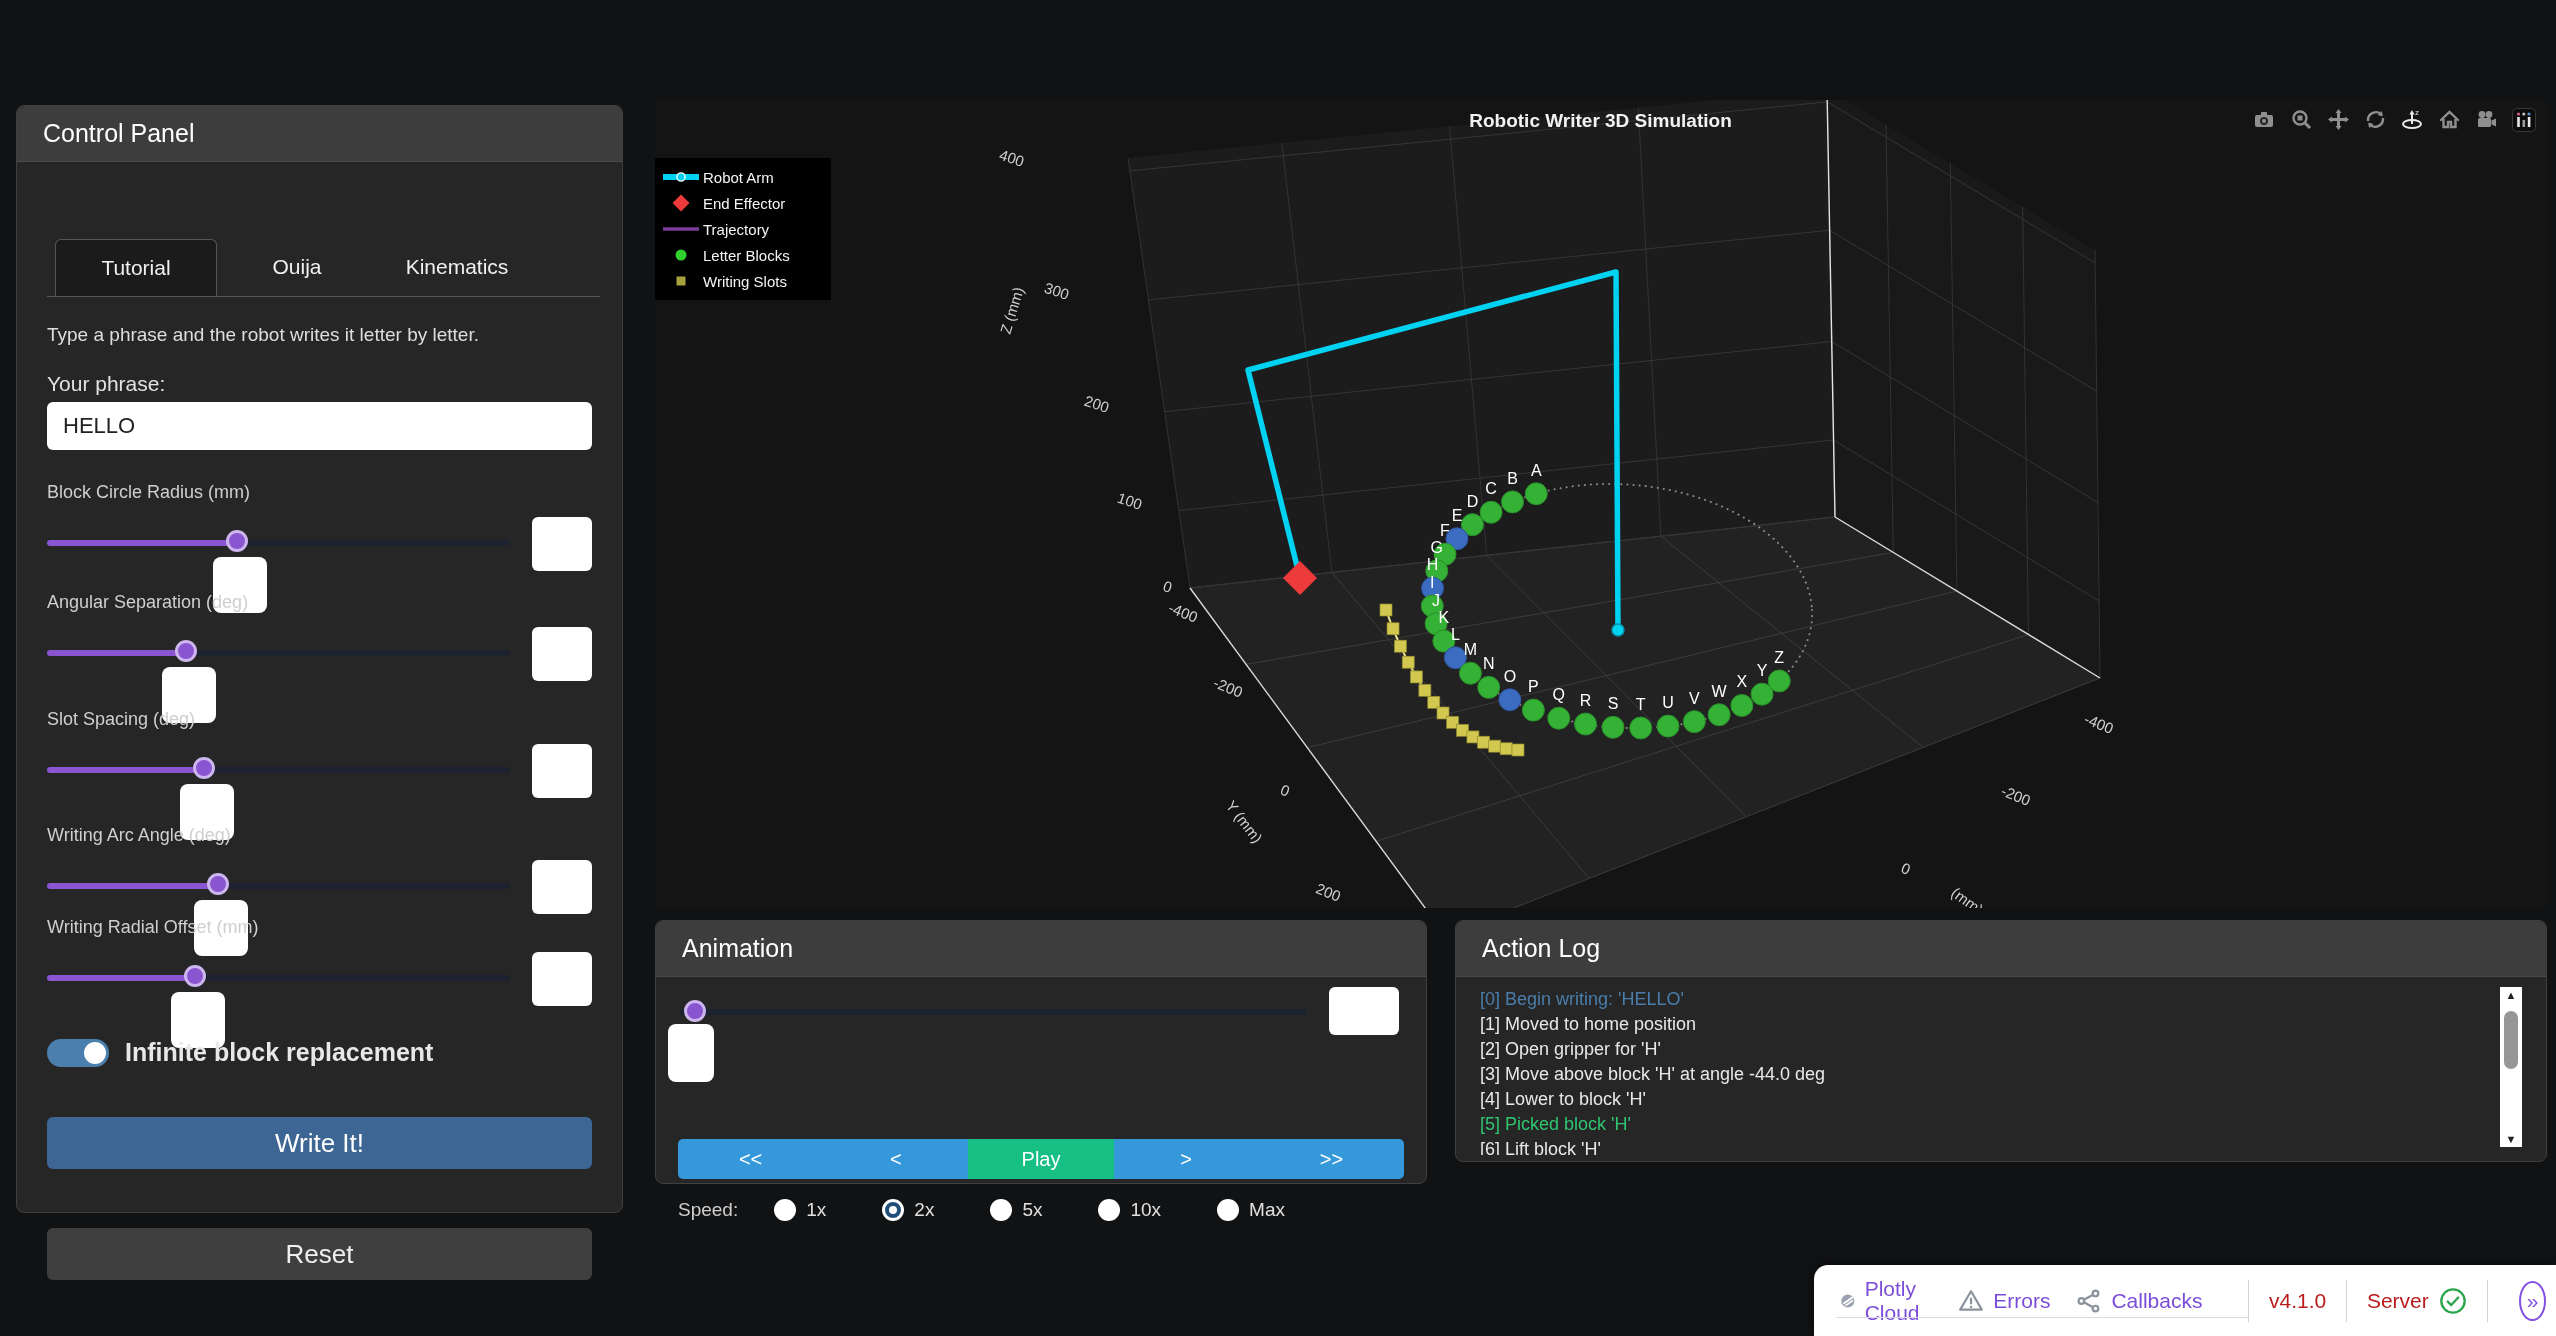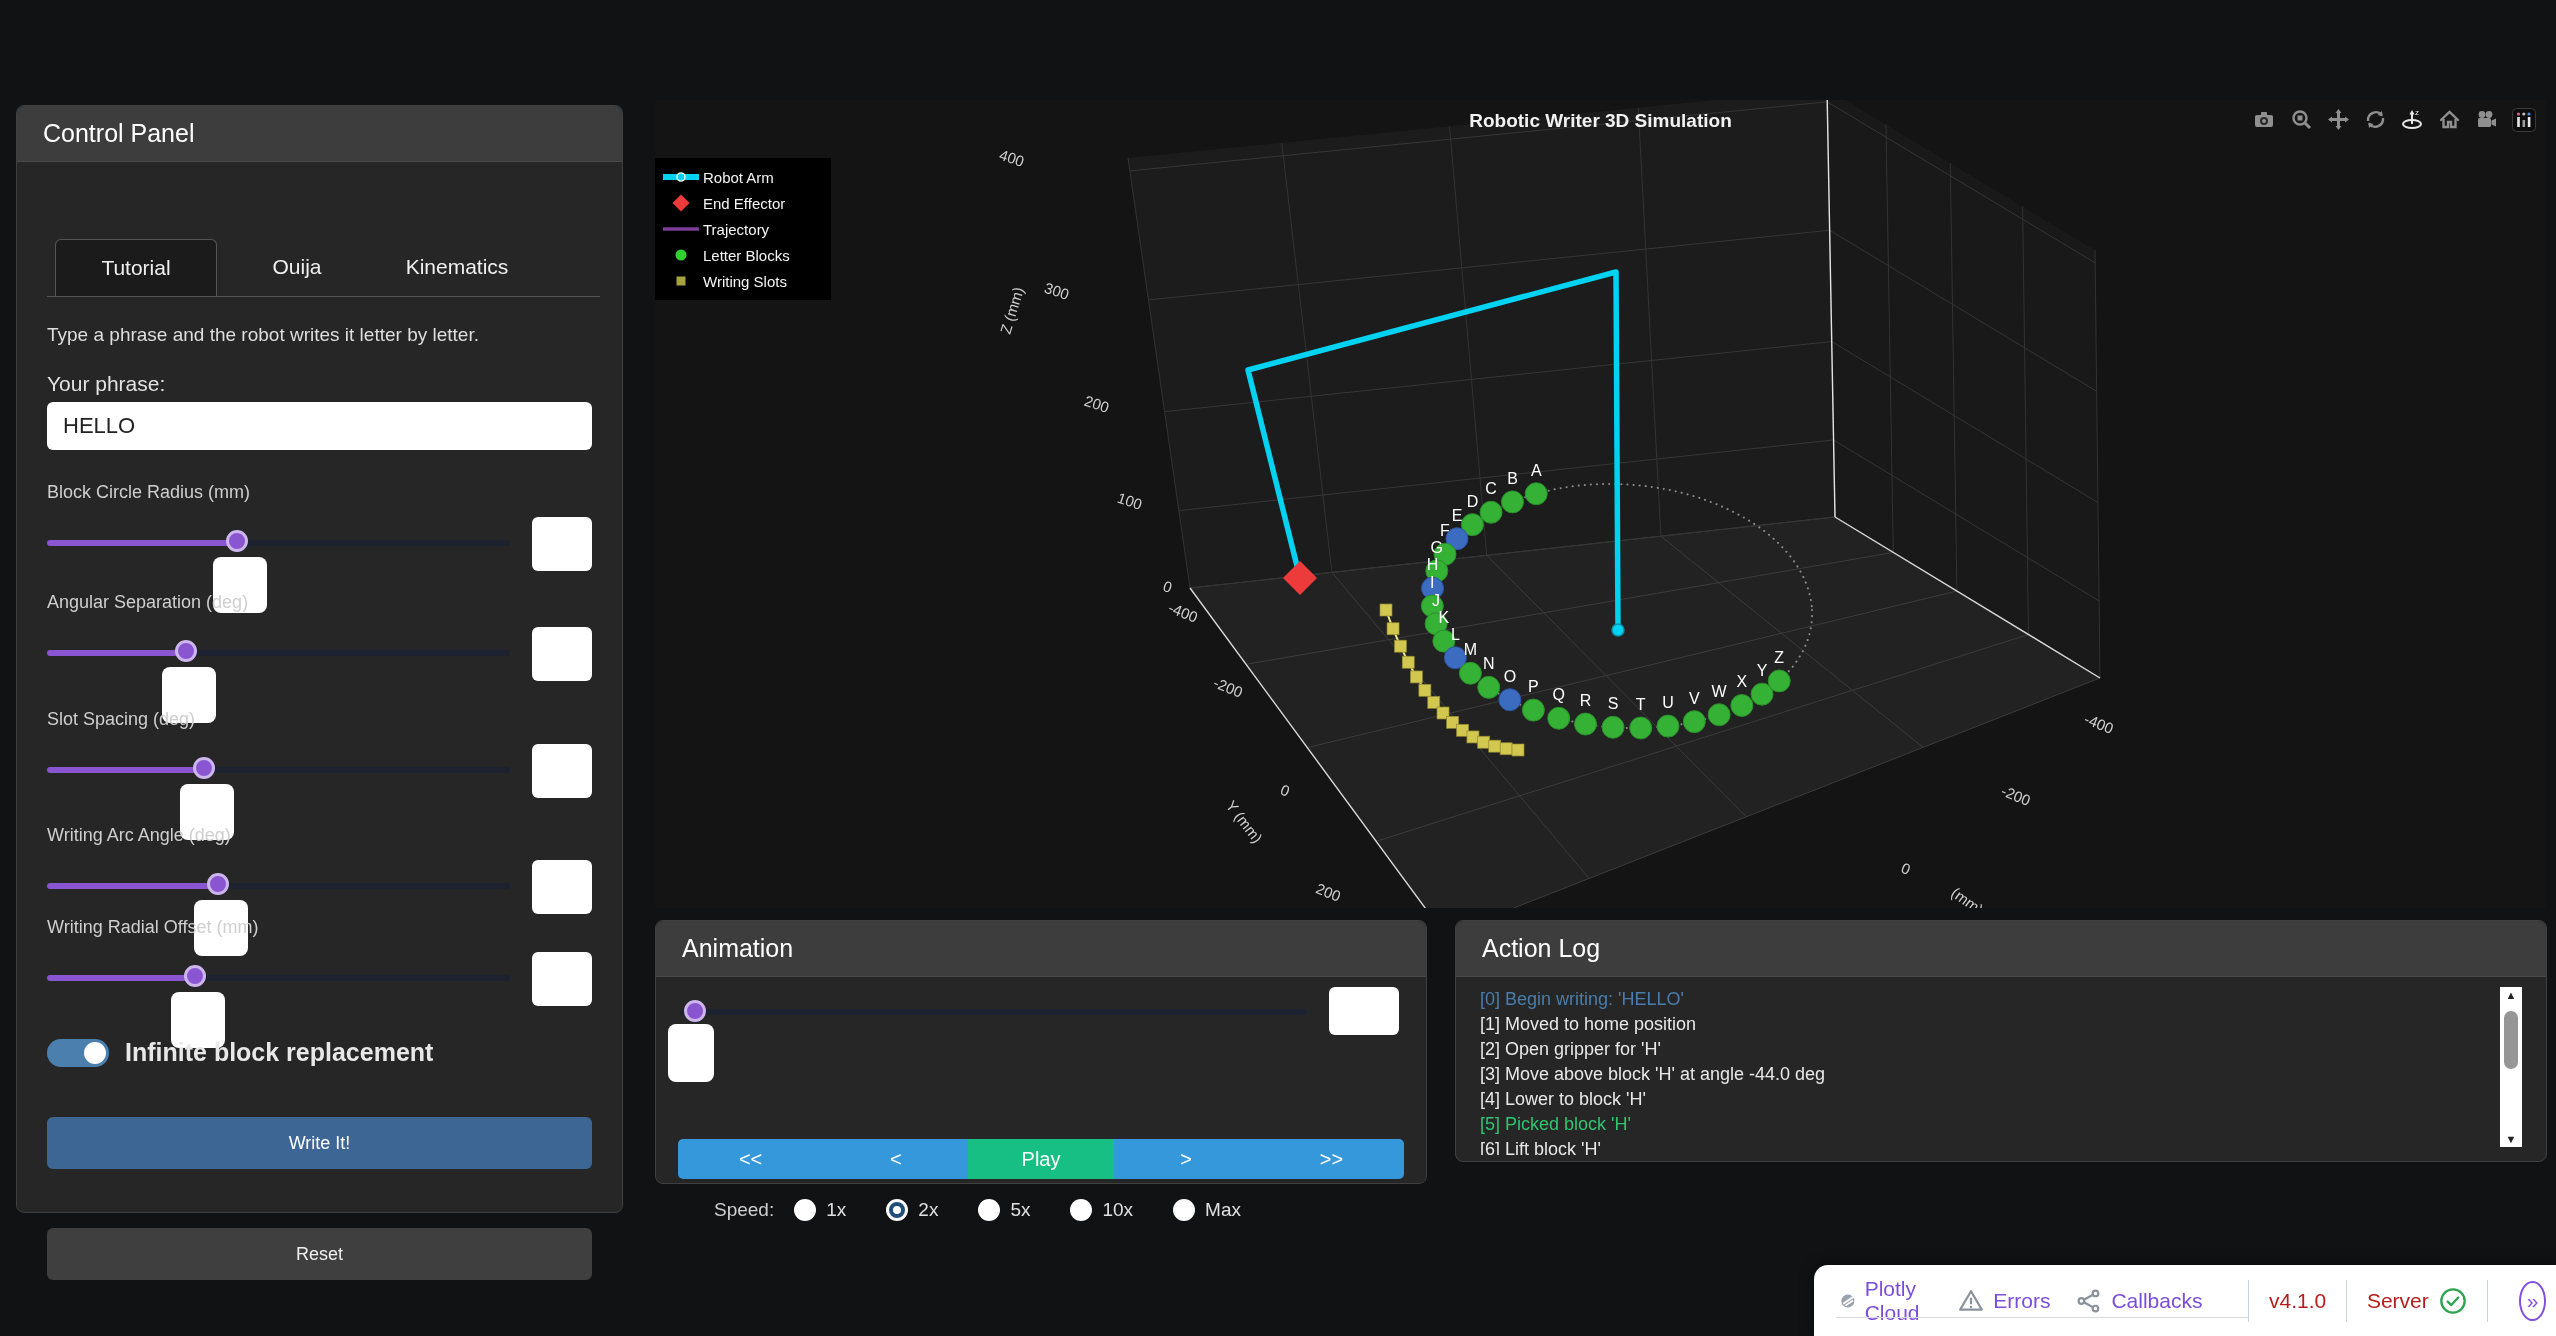--- a/index.html
+++ b/index.html
@@ -31,21 +31,21 @@
   .slider-fill{position:absolute;left:0;top:0;height:6px;background:#8a55d0;border-radius:3px;}
   .slider-thumb{position:absolute;top:-10px;width:22px;height:22px;border-radius:50%;
         background:#8a55d0;border:3px solid #cdb6ee;box-sizing:border-box;}
   .slider-tooltip{position:absolute;top:40px;width:54px;height:56px;background:#fff;border-radius:8px;}
   .num-box{position:absolute;right:0;top:0;width:56px;height:52px;background:#fff;border-radius:6px;border:none;}
   #toggle-row{position:absolute;top:876px;display:flex;align-items:center;gap:16px;}
   #toggle{width:62px;height:28px;border-radius:15px;background:#4b7fae;position:relative;cursor:pointer;}
   #toggle .knob{position:absolute;right:3px;top:3px;width:22px;height:22px;border-radius:50%;background:#fff;}
   #toggle-label{font-size:25px;color:#e8e8e8;font-weight:bold;}
   .big-btn{position:absolute;left:0;width:100%;height:52px;border:none;border-radius:6px;
-        font-size:18px;color:#fff;font-family:"Liberation Sans",sans-serif;cursor:pointer;}
+        font-size:26px;color:#fff;font-family:"Liberation Sans",sans-serif;cursor:pointer;}
   #write-btn{top:955px;background:#3d6694;}
   #reset-btn{top:1018px;background:#3f3f3f;color:#efefef;margin-top:48px;}
   
   #plot-panel{position:absolute;left:655px;top:100px;width:1891px;height:808px;background:#141414;}
   #plot-title{position:absolute;left:0;top:10px;width:1891px;text-align:center;
         font-size:19px;font-weight:bold;color:#f2f2f2;}
   #legend{position:absolute;left:0px;top:58px;width:168px;background:#000;padding:6px 4px;}
   .legend-row{display:flex;align-items:center;height:26px;cursor:pointer;}
   .legend-sym{width:44px;height:18px;flex:none;}
   .legend-txt{font-size:15px;color:#f5f5f5;white-space:nowrap;}
@@ -57,21 +57,21 @@
   #anim-track{position:absolute;left:2px;top:32px;width:627px;height:6px;background:#1c2230;border-radius:3px;}
   #anim-thumb{position:absolute;left:4px;top:-9px;width:22px;height:22px;border-radius:50%;
         background:#8a55d0;border:3px solid #cdb6ee;box-sizing:border-box;}
   #anim-tooltip{position:absolute;left:-10px;top:47px;width:46px;height:58px;background:#fff;border-radius:8px;}
   #anim-box{position:absolute;right:5px;top:10px;width:66px;height:46px;background:#fff;border-radius:6px;border:none;}
   #anim-buttons{position:absolute;left:0px;top:162px;width:100%;height:40px;display:flex;
         border-radius:5px;overflow:hidden;}
   .anim-btn{flex:1;border:none;color:#fff;font-size:20px;background:#3598db;cursor:pointer;
         font-family:"Liberation Sans",sans-serif;}
   .anim-btn.play{background:#17bf85;}
-  #speed-row{position:absolute;left:0;top:222px;display:flex;align-items:center;gap:14px;margin-left:36px;}
+  #speed-row{position:absolute;left:0;top:222px;display:flex;align-items:center;gap:30px;}
   #speed-label{font-size:19px;color:#cfcfcf;margin-right:6px;}
   .radio-opt{display:flex;align-items:center;gap:10px;margin-right:26px;cursor:pointer;}
   .radio{width:22px;height:22px;border-radius:50%;background:#fff;box-sizing:border-box;}
   .radio.checked{background:#1f4e79;border:3px solid #fff;position:relative;}
   .radio.checked:after{content:"";position:absolute;left:4px;top:4px;width:8px;height:8px;border-radius:50%;background:#fff;}
   .radio-label{font-size:19px;color:#e0e0e0;}
   
   #log-card{left:1455px;top:920px;width:1090px;height:240px;}
   #log-body{position:absolute;left:24px;right:60px;top:66px;bottom:6px;overflow:hidden;}
   .log-entry{font-size:18px;line-height:25px;white-space:nowrap;}

